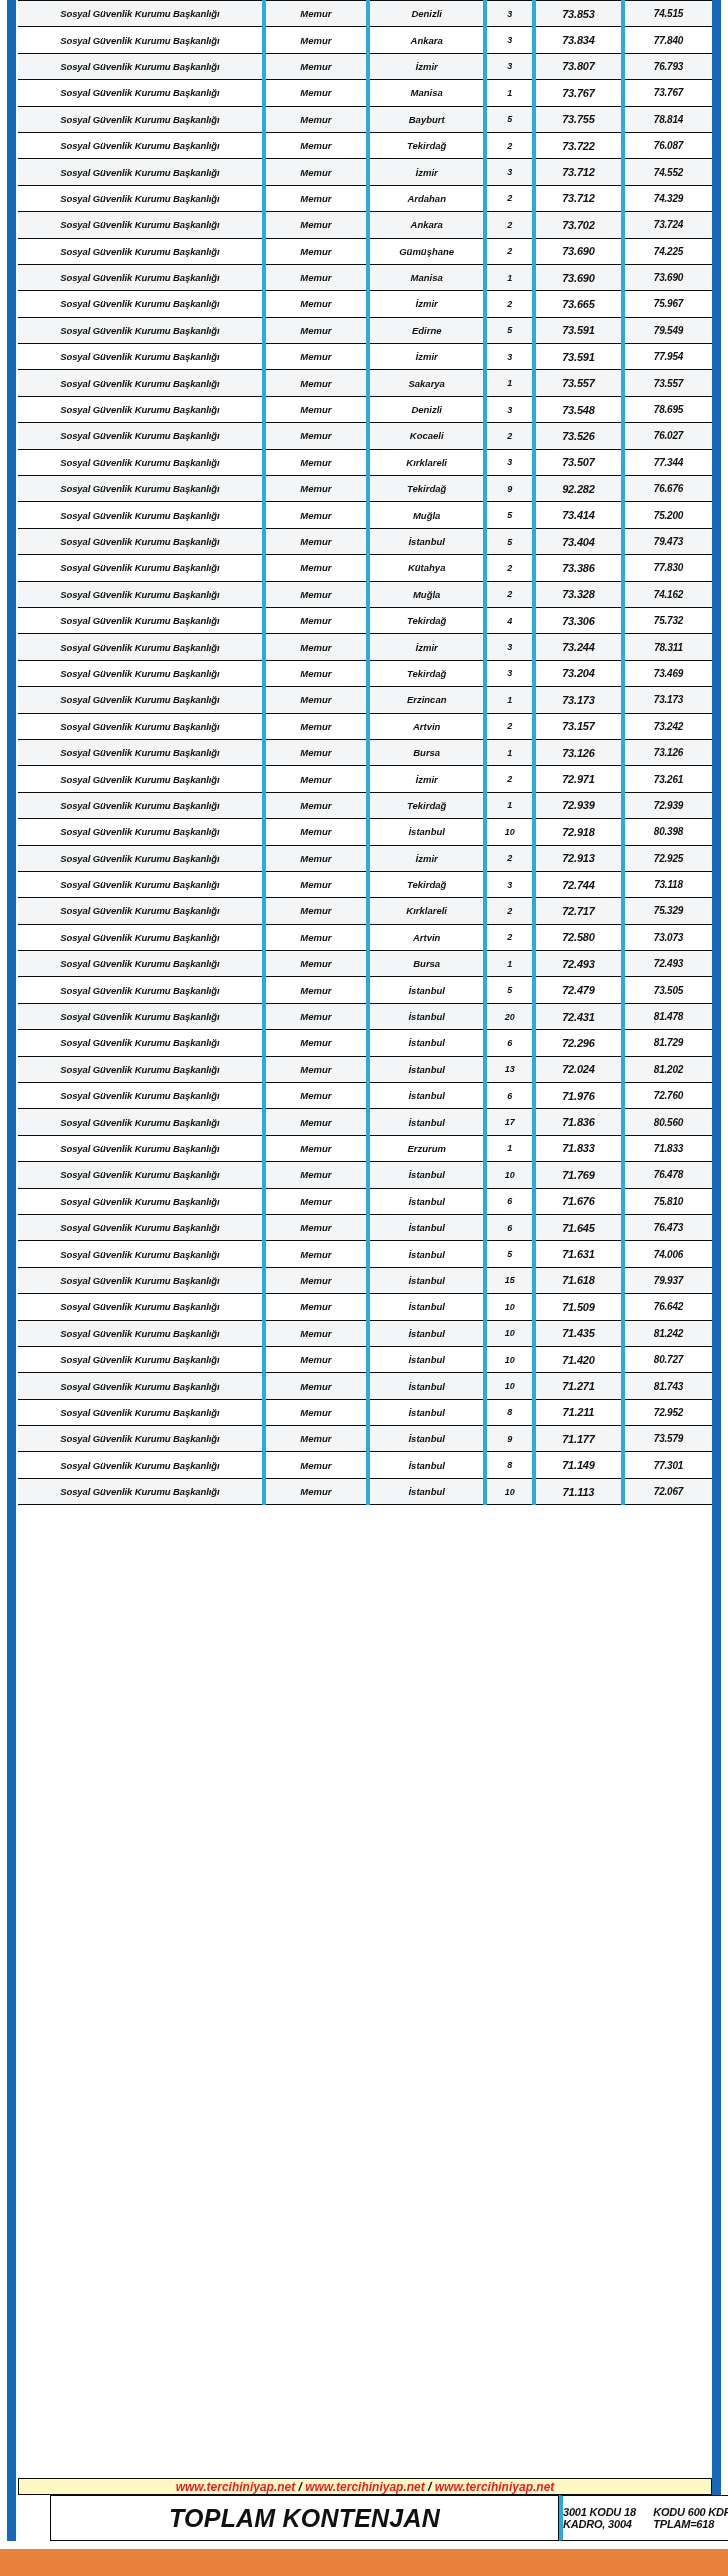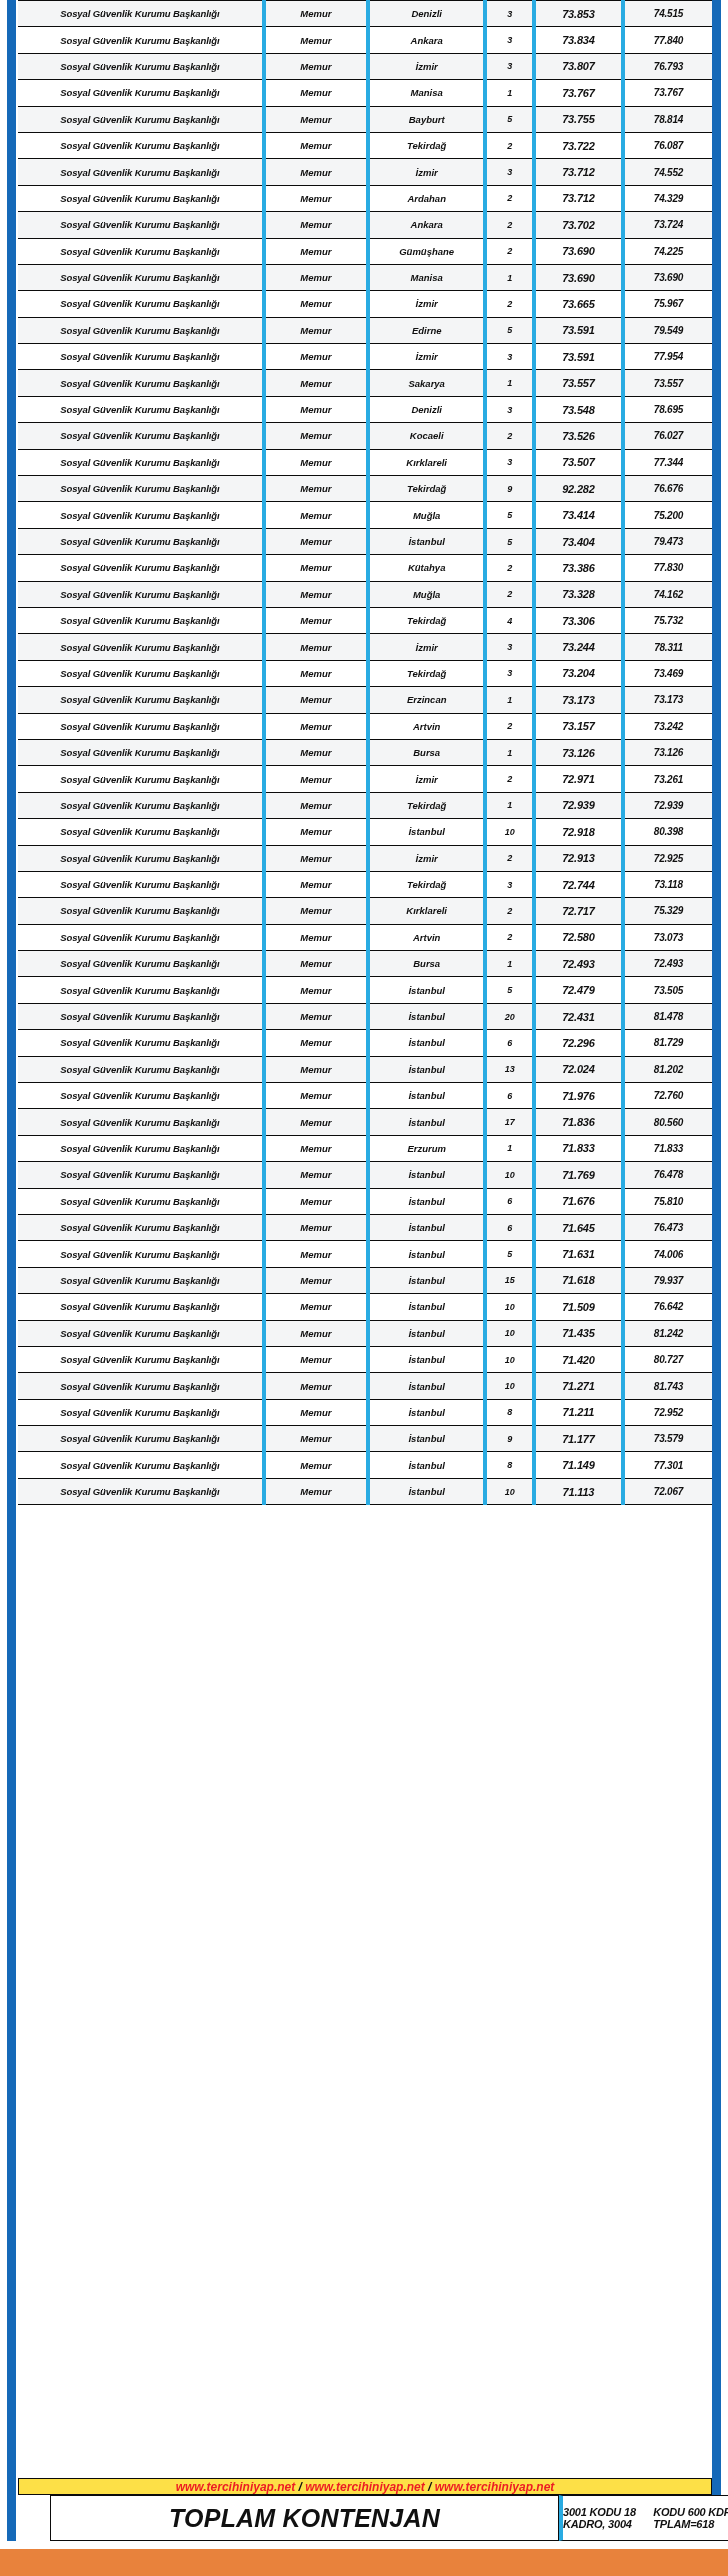--- a/index.html
+++ b/index.html
@@ -65,21 +65,21 @@
   .c-tmin  { width: 88px; font-size: 11px; border-left: 4.1px solid #29ABE2; letter-spacing: -0.2px; }
   .c-tmax  { width: 88px; font-size: 10px; border-left: 4.1px solid #29ABE2; letter-spacing: -0.2px; }
 
   
   #promo {
     position: absolute;
     left: 18px;
     top: 2478px;
     width: 694px;
     height: 17.3px;
-    background: #fde047;
+    background: #fef9c3;
     border: 0.8px solid #0b0b0b;
     display: flex;
     align-items: center;
     justify-content: center;
     gap: 3.3px;
     font-size: 12px;
     font-weight: bold;
     overflow: hidden;
   }
   #promo .u { color: #ED1C24; }

